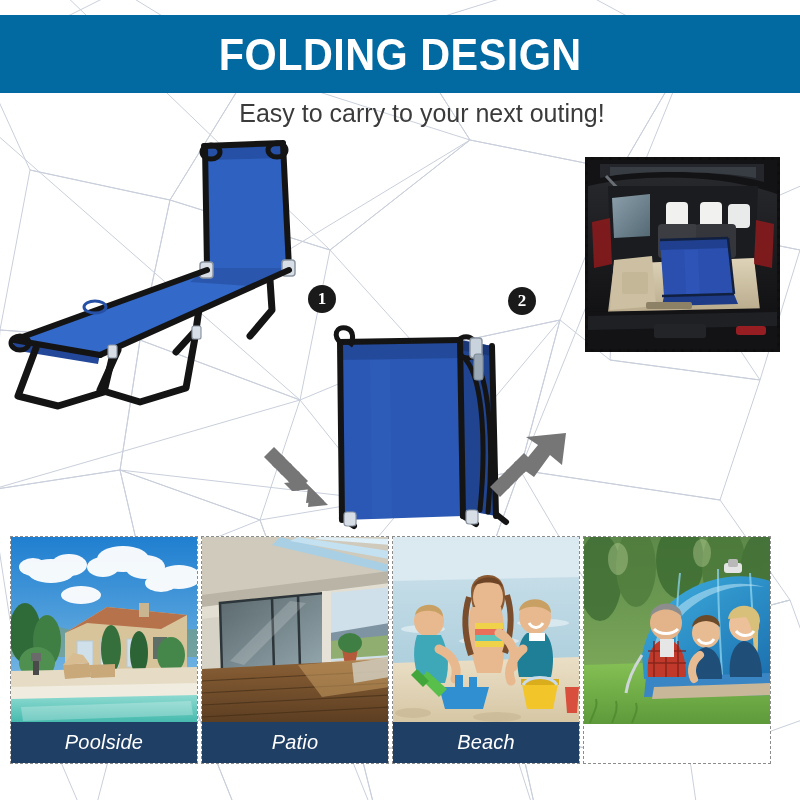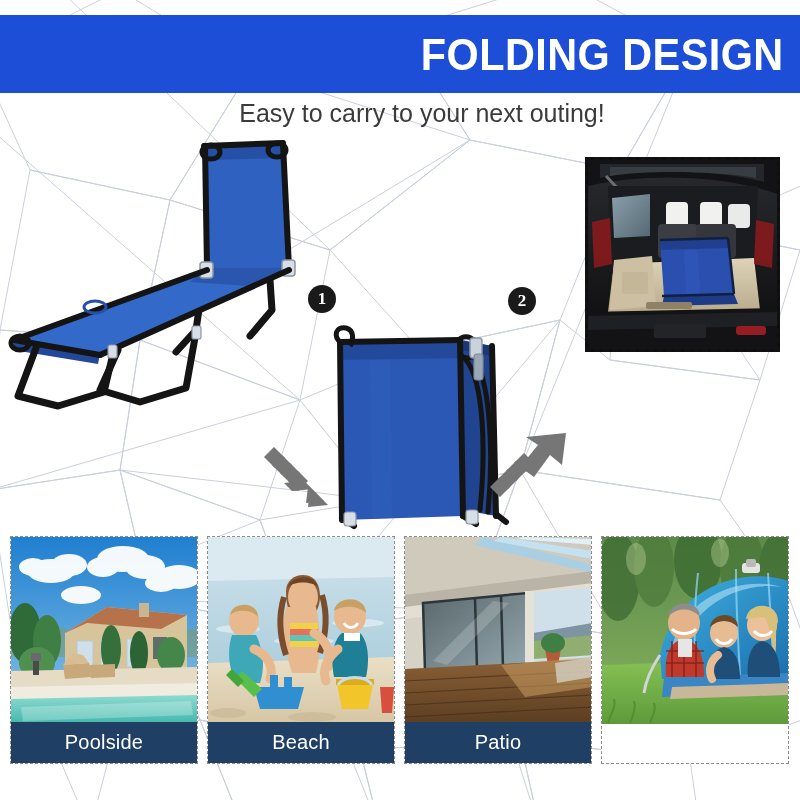--- a/index.html
+++ b/index.html
@@ -19,23 +19,23 @@
   #bg-pattern{
     position:absolute;inset:0;
     z-index:0;
     pointer-events:none;
   }
   
   #header-banner{
     position:absolute;
     left:0;top:15px;
     width:800px;height:78px;
-    background:#1d4ed8;
+    background:#0369a1;
     z-index:3;
-    display:flex;align-items:center;justify-content:flex-end;
+    display:flex;align-items:center;justify-content:center;
   }
   #header-title{
     color:#ffffff;
     font-size:45px;
     font-weight:bold;
     letter-spacing:0.5px;
     line-height:1;
     transform:scaleX(0.92);
     white-space:nowrap;
     font-family:"Liberation Sans", sans-serif;
@@ -88,22 +88,23 @@
     background:#0e0e10;
     z-index:4;
   }
 
   
   #cards{
     position:absolute;
     left:10px;top:536px;
     width:780px;height:228px;
     display:flex;
-    gap:9px;
+    gap:3px;
     z-index:3;
+    font-style:italic;
   }
   .card{
     position:relative;
     width:188px;height:228px;
     box-sizing:border-box;
     border:1px dashed #8c8c8c;
     overflow:hidden;
     background:#ffffff;
   }
   .card-photo{
@@ -442,20 +443,80 @@
           <path d="M10 170 L180 164 L182 178 L12 184 Z" fill="#ffffff" opacity="0.25"></path>
         </svg>
       </div>
       <div class="card-caption">Poolside</div>
     </div>
 
     <div class="card">
       <div class="card-photo">
         <svg width="188" height="187" viewBox="0 0 188 187">
           <defs>
+            <linearGradient id="deck2" x1="0" y1="0" x2="0" y2="1">
+              <stop offset="0" stop-color="#8a6036"></stop>
+              <stop offset="1" stop-color="#5b3d21"></stop>
+            </linearGradient>
+            <linearGradient id="glass2" x1="0" y1="0" x2="1" y2="1">
+              <stop offset="0" stop-color="#4e5d63"></stop>
+              <stop offset="1" stop-color="#8fa5ad"></stop>
+            </linearGradient>
+          </defs>
+          <rect width="188" height="187" fill="#d7d2c6"></rect>
+
+          <path d="M0 0 L188 0 L188 40 L0 64 Z" fill="#cfcabb"></path>
+          <path d="M0 64 L188 40 L188 58 L0 82 Z" fill="#e2ded2"></path>
+
+          <g>
+            <path d="M78 0 L188 28 L188 36 L70 8 Z" fill="#a9cfe4"></path>
+            <path d="M96 0 L188 14 L188 22 L88 4 Z" fill="#c3e1f1"></path>
+            <path d="M118 0 L188 2 L188 8 L112 2 Z" fill="#dff0f8"></path>
+          </g>
+
+          <path d="M0 58 L188 34 L188 46 L0 70 Z" fill="#b9b4a6"></path>
+
+          <path d="M18 66 L122 56 L124 130 L20 134 Z" fill="url(#glass2)" opacity="0.92"></path>
+          <g stroke="#2c3539" stroke-width="2.5" fill="none">
+            <path d="M18 66 L122 56 L124 130 L20 134 Z"></path>
+            <path d="M70 61 L72 132"></path>
+            <path d="M96 58 L98 131"></path>
+          </g>
+
+          <path d="M28 124 L88 64 L104 66 L42 128 Z" fill="#ffffff" opacity="0.18"></path>
+
+          <path d="M126 56 L188 50 L188 120 L128 124 Z" fill="#cfe0ea"></path>
+          <path d="M128 96 L188 86 L188 102 L128 108 Z" fill="#7f94a3"></path>
+          <path d="M128 104 L188 98 L188 118 L128 122 Z" fill="#8fae6f"></path>
+
+          <rect x="120" y="54" width="9" height="80" fill="#e6e2d7"></rect>
+
+          <path d="M140 112 L156 112 L153 128 L143 128 Z" fill="#b35a3a"></path>
+          <ellipse cx="148" cy="106" rx="12" ry="10" fill="#3f7f44"></ellipse>
+
+          <path d="M0 132 L188 122 L188 187 L0 187 Z" fill="url(#deck2)"></path>
+          <g stroke="#3e2a15" stroke-width="1.2" opacity="0.6">
+            <path d="M0 144 L188 134"></path>
+            <path d="M0 156 L188 146"></path>
+            <path d="M0 168 L188 158"></path>
+            <path d="M0 180 L188 170"></path>
+          </g>
+
+          <path d="M96 128 L188 120 L188 150 L120 160 Z" fill="#c79c63" opacity="0.55"></path>
+
+          <path d="M150 126 L188 120 L188 140 L152 146 Z" fill="#cfcabb" opacity="0.85"></path>
+        </svg>
+      </div>
+      <div class="card-caption">Patio</div>
+    </div>
+
+    <div class="card">
+      <div class="card-photo">
+        <svg width="188" height="187" viewBox="0 0 188 187">
+          <defs>
             <linearGradient id="sea3" x1="0" y1="0" x2="0" y2="1">
               <stop offset="0" stop-color="#cfe3ec"></stop>
               <stop offset="1" stop-color="#9fc6d6"></stop>
             </linearGradient>
             <linearGradient id="sand3" x1="0" y1="0" x2="0" y2="1">
               <stop offset="0" stop-color="#eadfc6"></stop>
               <stop offset="1" stop-color="#d6c6a4"></stop>
             </linearGradient>
           </defs>
           <rect width="188" height="187" fill="url(#sea3)"></rect>
@@ -518,80 +579,20 @@
 
           <path d="M172 150 L186 150 L184 176 L174 176 Z" fill="#d94f3d"></path>
 
           <g fill="#c4b18d" opacity="0.5">
             <ellipse cx="20" cy="176" rx="18" ry="5"></ellipse>
             <ellipse cx="104" cy="180" rx="24" ry="5"></ellipse>
           </g>
         </svg>
       </div>
       <div class="card-caption">Beach</div>
-    </div>
-
-    <div class="card">
-      <div class="card-photo">
-        <svg width="188" height="187" viewBox="0 0 188 187">
-          <defs>
-            <linearGradient id="deck2" x1="0" y1="0" x2="0" y2="1">
-              <stop offset="0" stop-color="#8a6036"></stop>
-              <stop offset="1" stop-color="#5b3d21"></stop>
-            </linearGradient>
-            <linearGradient id="glass2" x1="0" y1="0" x2="1" y2="1">
-              <stop offset="0" stop-color="#4e5d63"></stop>
-              <stop offset="1" stop-color="#8fa5ad"></stop>
-            </linearGradient>
-          </defs>
-          <rect width="188" height="187" fill="#d7d2c6"></rect>
-
-          <path d="M0 0 L188 0 L188 40 L0 64 Z" fill="#cfcabb"></path>
-          <path d="M0 64 L188 40 L188 58 L0 82 Z" fill="#e2ded2"></path>
-
-          <g>
-            <path d="M78 0 L188 28 L188 36 L70 8 Z" fill="#a9cfe4"></path>
-            <path d="M96 0 L188 14 L188 22 L88 4 Z" fill="#c3e1f1"></path>
-            <path d="M118 0 L188 2 L188 8 L112 2 Z" fill="#dff0f8"></path>
-          </g>
-
-          <path d="M0 58 L188 34 L188 46 L0 70 Z" fill="#b9b4a6"></path>
-
-          <path d="M18 66 L122 56 L124 130 L20 134 Z" fill="url(#glass2)" opacity="0.92"></path>
-          <g stroke="#2c3539" stroke-width="2.5" fill="none">
-            <path d="M18 66 L122 56 L124 130 L20 134 Z"></path>
-            <path d="M70 61 L72 132"></path>
-            <path d="M96 58 L98 131"></path>
-          </g>
-
-          <path d="M28 124 L88 64 L104 66 L42 128 Z" fill="#ffffff" opacity="0.18"></path>
-
-          <path d="M126 56 L188 50 L188 120 L128 124 Z" fill="#cfe0ea"></path>
-          <path d="M128 96 L188 86 L188 102 L128 108 Z" fill="#7f94a3"></path>
-          <path d="M128 104 L188 98 L188 118 L128 122 Z" fill="#8fae6f"></path>
-
-          <rect x="120" y="54" width="9" height="80" fill="#e6e2d7"></rect>
-
-          <path d="M140 112 L156 112 L153 128 L143 128 Z" fill="#b35a3a"></path>
-          <ellipse cx="148" cy="106" rx="12" ry="10" fill="#3f7f44"></ellipse>
-
-          <path d="M0 132 L188 122 L188 187 L0 187 Z" fill="url(#deck2)"></path>
-          <g stroke="#3e2a15" stroke-width="1.2" opacity="0.6">
-            <path d="M0 144 L188 134"></path>
-            <path d="M0 156 L188 146"></path>
-            <path d="M0 168 L188 158"></path>
-            <path d="M0 180 L188 170"></path>
-          </g>
-
-          <path d="M96 128 L188 120 L188 150 L120 160 Z" fill="#c79c63" opacity="0.55"></path>
-
-          <path d="M150 126 L188 120 L188 140 L152 146 Z" fill="#cfcabb" opacity="0.85"></path>
-        </svg>
-      </div>
-      <div class="card-caption">Patio</div>
     </div>
 
     <div class="card">
       <div class="card-photo">
         <svg width="188" height="187" viewBox="0 0 188 187">
           <defs>
             <linearGradient id="forest4" x1="0" y1="0" x2="0" y2="1">
               <stop offset="0" stop-color="#5d8a4a"></stop>
               <stop offset="1" stop-color="#87b35f"></stop>
             </linearGradient>

